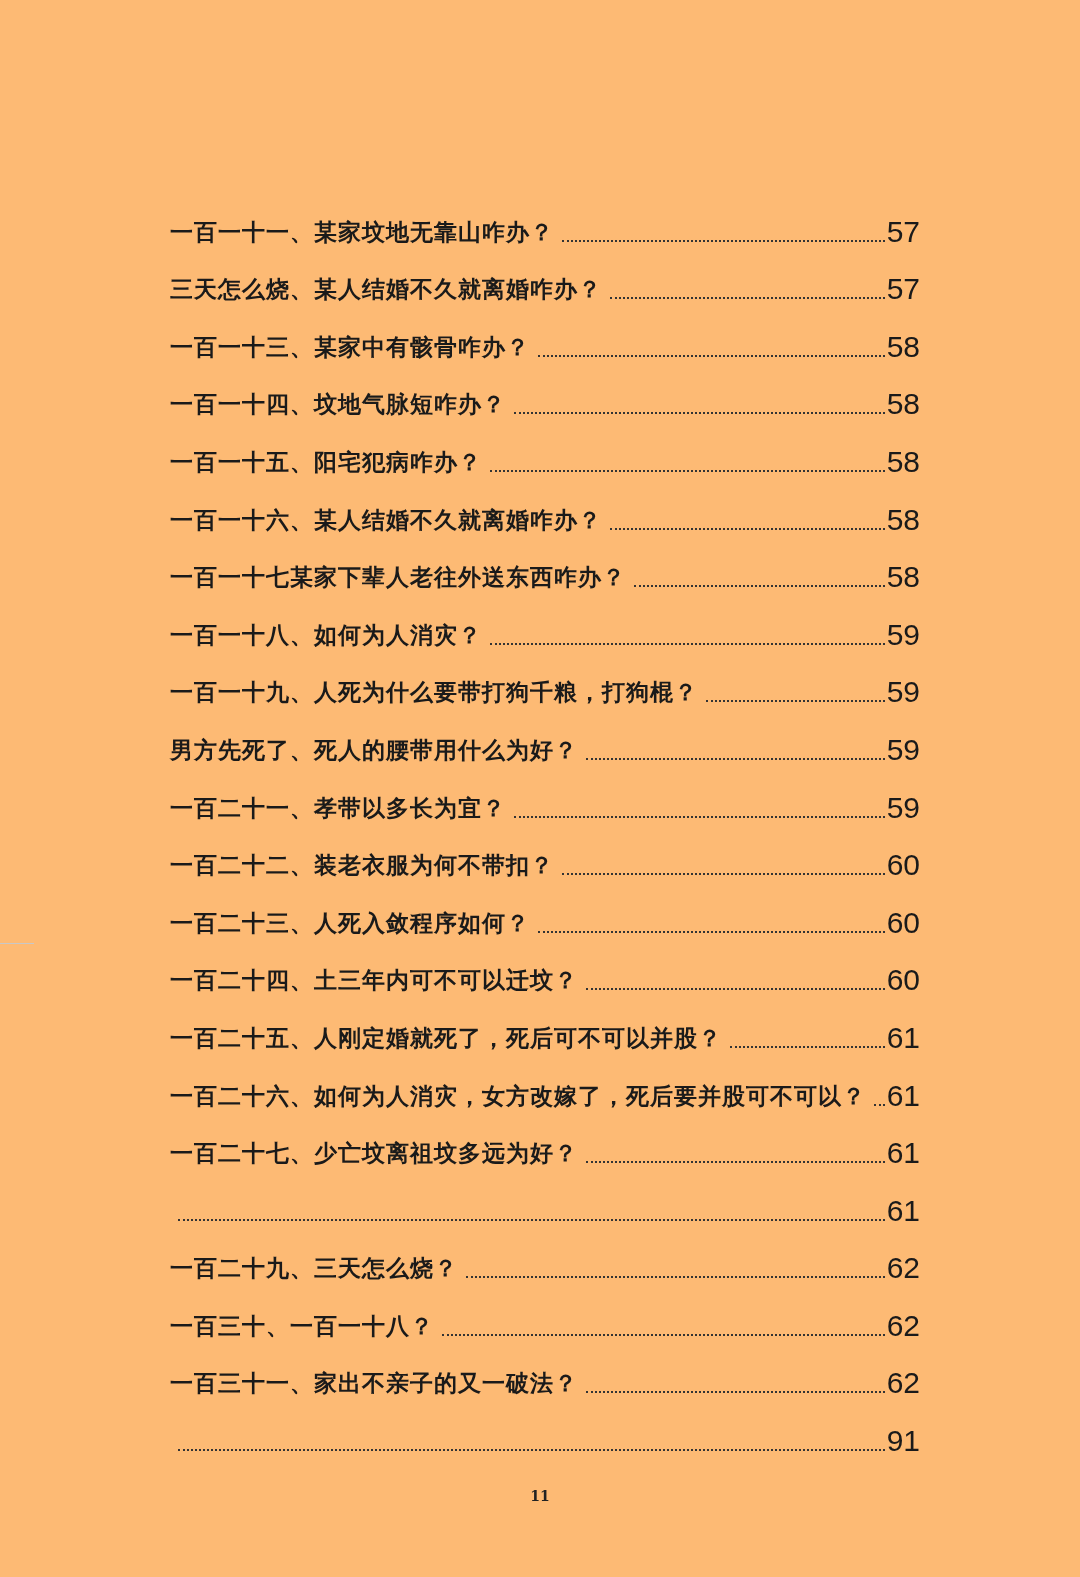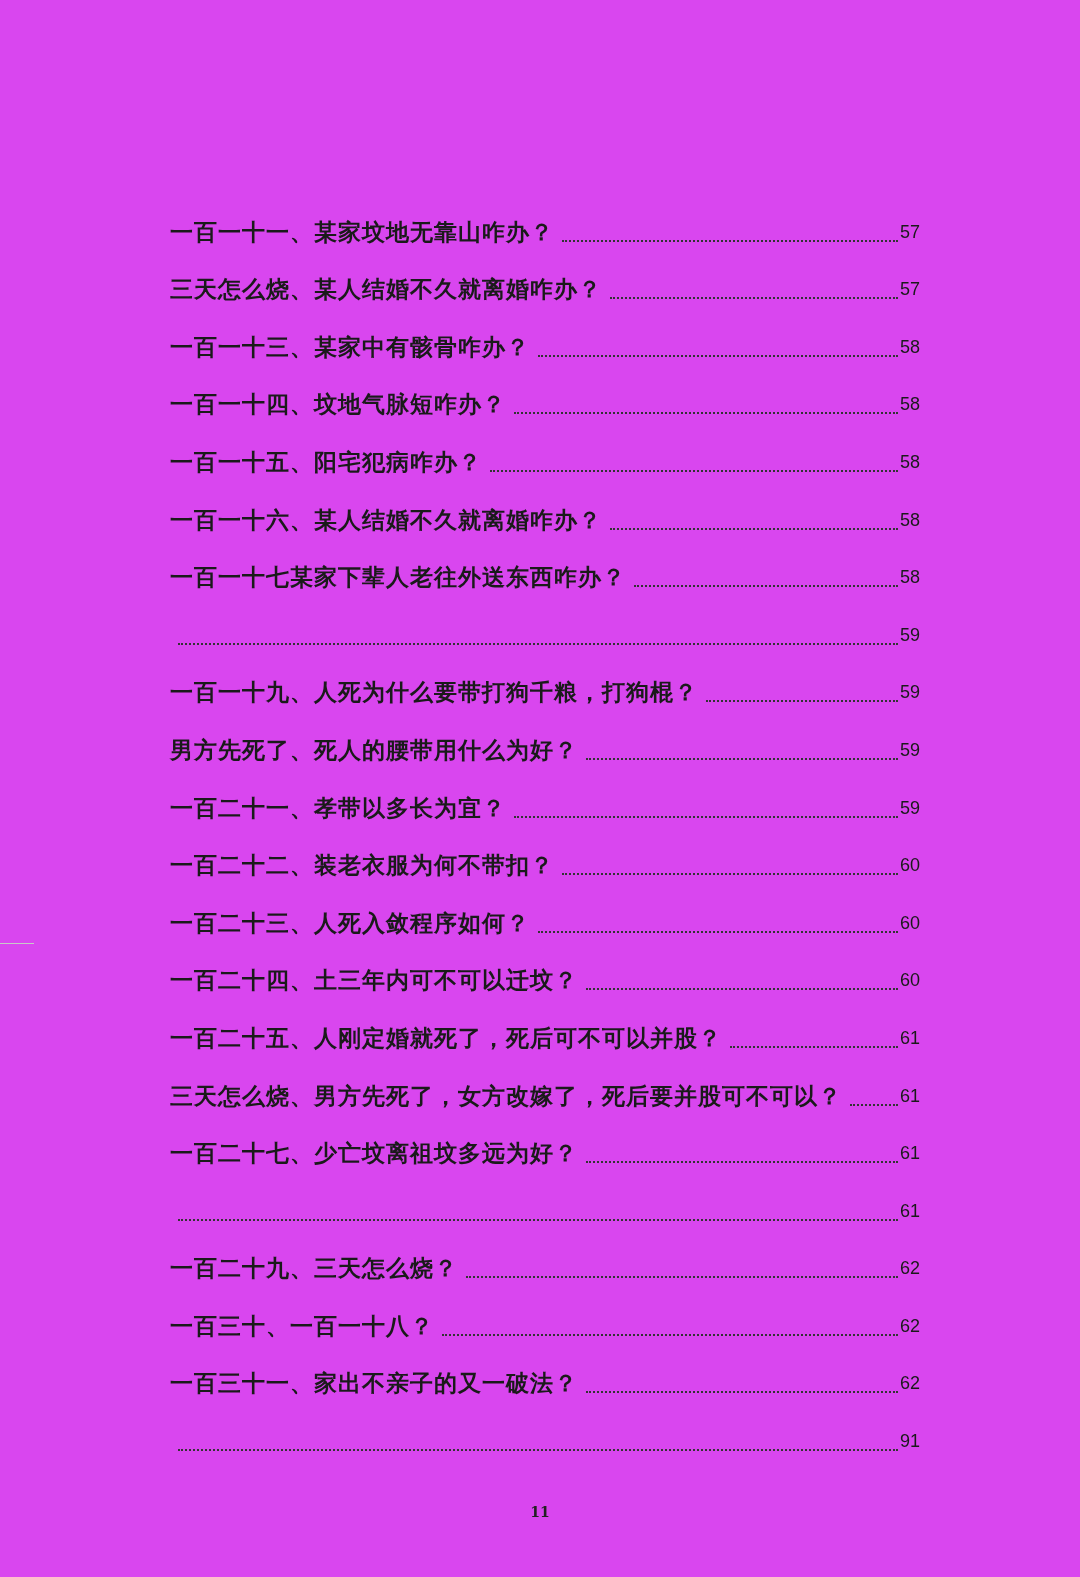--- a/index.html
+++ b/index.html
@@ -13,21 +13,21 @@
     position: relative;
     overflow: hidden;
     font-family: "DejaVu Sans", "Liberation Sans", sans-serif;
     color: #1a1a1a;
   }
   .page {
     position: absolute;
     left: 0; top: 0;
     width: 1080px;
     height: 1577px;
-    background: #d946ef;
+    background: #fdba74;
   }
   .scan-mark {
     position: absolute;
     left: 0;
     top: 943px;
     width: 34px;
     height: 1px;
     background: #c8c8c8;
   }
   .toc {
@@ -54,35 +54,34 @@
   }
   .toc-leader {
     flex: 1 1 auto;
     border-bottom: 2px dotted #333;
     margin: 0 2px 12px 8px;
     min-width: 6px;
   }
   .toc-page {
     flex: 0 0 auto;
     font-family: "Liberation Sans", "DejaVu Sans", sans-serif;
-    font-size: 18px;
+    font-size: 30px;
     font-weight: normal;
     letter-spacing: 0;
   }
   .page-number {
     position: absolute;
     left: 0;
     width: 1080px;
     top: 1488px;
     text-align: center;
     font-family: "DejaVu Serif", "Liberation Serif", serif;
     font-size: 14px;
     font-weight: bold;
     color: #222;
-    margin-top: 16px;
   }
 </style>
 </head>
 <body>
 
 <div class="page">
   <div class="scan-mark"></div>
 
   <ul class="toc">
     <li class="toc-entry">
@@ -114,20 +113,21 @@
         <span class="toc-title">一百一十六、某人结婚不久就离婚咋办？</span>
         <span class="toc-leader"></span>
         <span class="toc-page">58</span>
       </li>
     <li class="toc-entry">
         <span class="toc-title">一百一十七某家下辈人老往外送东西咋办？</span>
         <span class="toc-leader"></span>
         <span class="toc-page">58</span>
       </li>
     <li class="toc-entry">
+        <span class="toc-title">一百一十八、如何为人消灾？</span>
         <span class="toc-leader"></span>
         <span class="toc-page">59</span>
       </li>
     <li class="toc-entry">
         <span class="toc-title">一百一十九、人死为什么要带打狗千粮，打狗棍？</span>
         <span class="toc-leader"></span>
         <span class="toc-page">59</span>
       </li>
     <li class="toc-entry">
         <span class="toc-title">男方先死了、死人的腰带用什么为好？</span>
@@ -153,21 +153,21 @@
         <span class="toc-title">一百二十四、土三年内可不可以迁坟？</span>
         <span class="toc-leader"></span>
         <span class="toc-page">60</span>
       </li>
     <li class="toc-entry">
         <span class="toc-title">一百二十五、人刚定婚就死了，死后可不可以并股？</span>
         <span class="toc-leader"></span>
         <span class="toc-page">61</span>
       </li>
     <li class="toc-entry">
-        <span class="toc-title">三天怎么烧、男方先死了，女方改嫁了，死后要并股可不可以？</span>
+        <span class="toc-title">一百二十六、如何为人消灾，女方改嫁了，死后要并股可不可以？</span>
         <span class="toc-leader"></span>
         <span class="toc-page">61</span>
       </li>
     <li class="toc-entry">
         <span class="toc-title">一百二十七、少亡坟离祖坟多远为好？</span>
         <span class="toc-leader"></span>
         <span class="toc-page">61</span>
       </li>
     <li class="toc-entry">
         <span class="toc-leader"></span>

